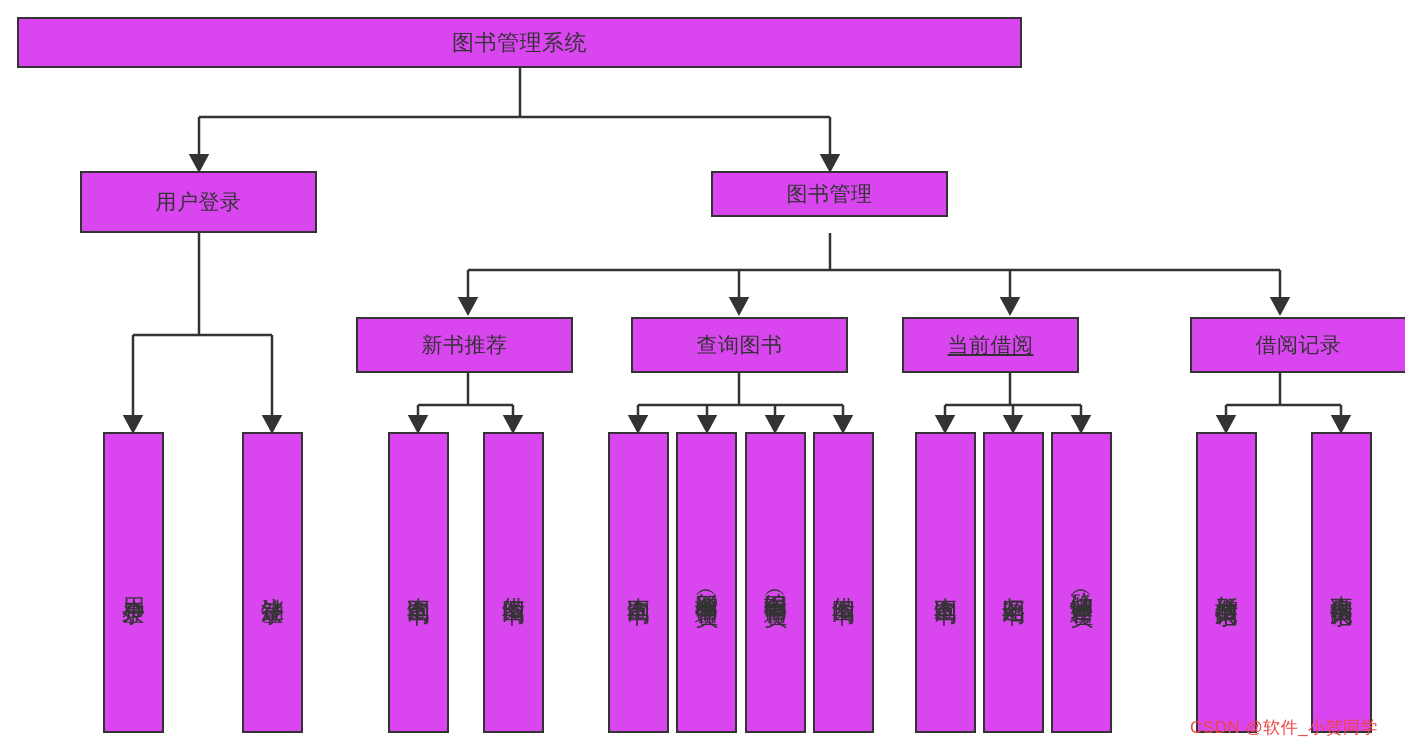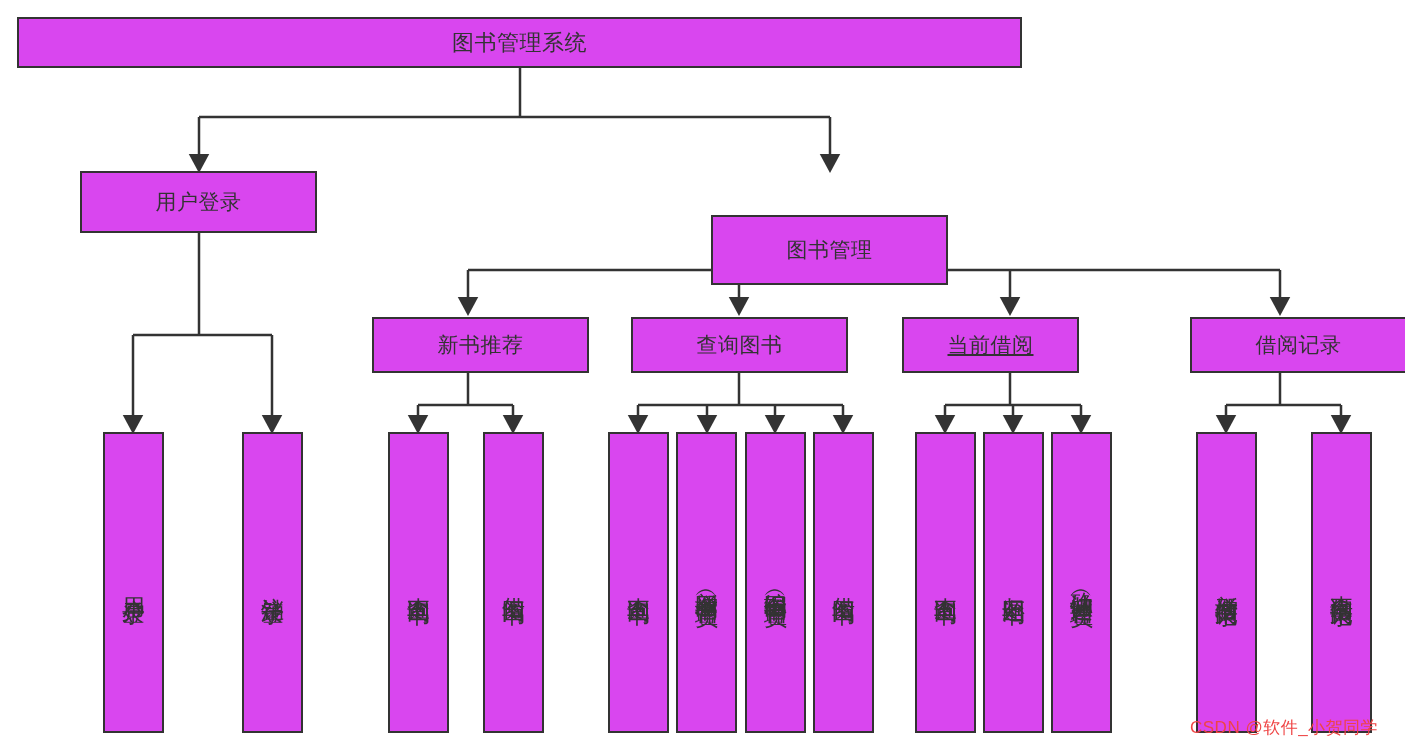--- a/index.html
+++ b/index.html
@@ -125,25 +125,25 @@
     </g>
   </svg>
 
   <div class="node horiz root" style="left:17px; top:17px; width:1005px; height:51px;">
     <span class="lbl">图书管理系统</span>
   </div>
 
   <div class="node horiz" style="left:80px; top:171px; width:237px; height:62px;">
     <span class="lbl">用户登录</span>
   </div>
-  <div class="node horiz" style="left:711px; top:171px; width:237px; height:70px;margin-top:44px;">
+  <div class="node horiz" style="left:711px; top:171px; width:237px; height:46px;">
     <span class="lbl">图书管理</span>
   </div>
 
-  <div class="node horiz" style="left:372px; top:317px; width:217px; height:56px;">
+  <div class="node horiz" style="left:356px; top:317px; width:217px; height:56px;">
     <span class="lbl">新书推荐</span>
   </div>
   <div class="node horiz" style="left:631px; top:317px; width:217px; height:56px;">
     <span class="lbl">查询图书</span>
   </div>
   <div class="node horiz" style="left:902px; top:317px; width:177px; height:56px;text-decoration:underline;">
     <span class="lbl">当前借阅</span>
   </div>
   <div class="node horiz" style="left:1172px; top:317px; width:217px; height:56px;margin-left:18px;">
     <span class="lbl">借阅记录</span>

